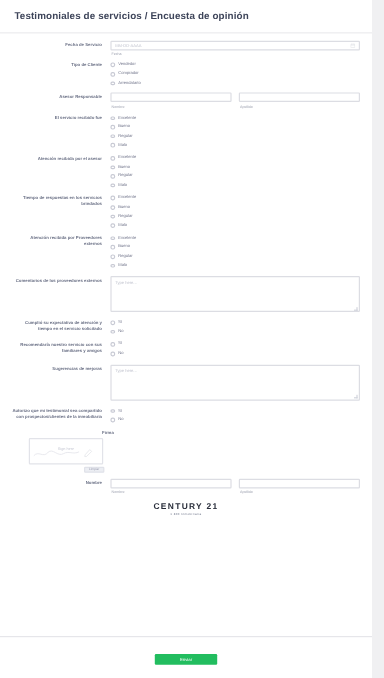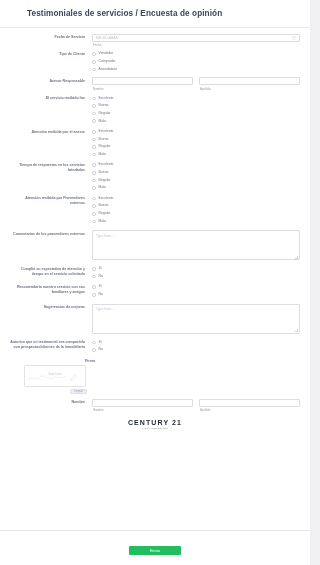--- a/index.html
+++ b/index.html
@@ -14,21 +14,21 @@
   .page {
     width: 310px; height: 565px;
     background: #ffffff;
     position: relative;
     display: flex;
     flex-direction: column;
   }
 
   
   .form-header {
-    padding: 9px 12px 8px 27px;
+    padding: 9px 12px 8px 12px;
     border-bottom: 1px solid #e6e6ea;
     background: #fff;
     flex: 0 0 auto;
   }
   .form-title {
     font-size: 8.2px;
     font-weight: bold;
     color: #3d4459;
     letter-spacing: 0.1px;
     line-height: 1.2;

